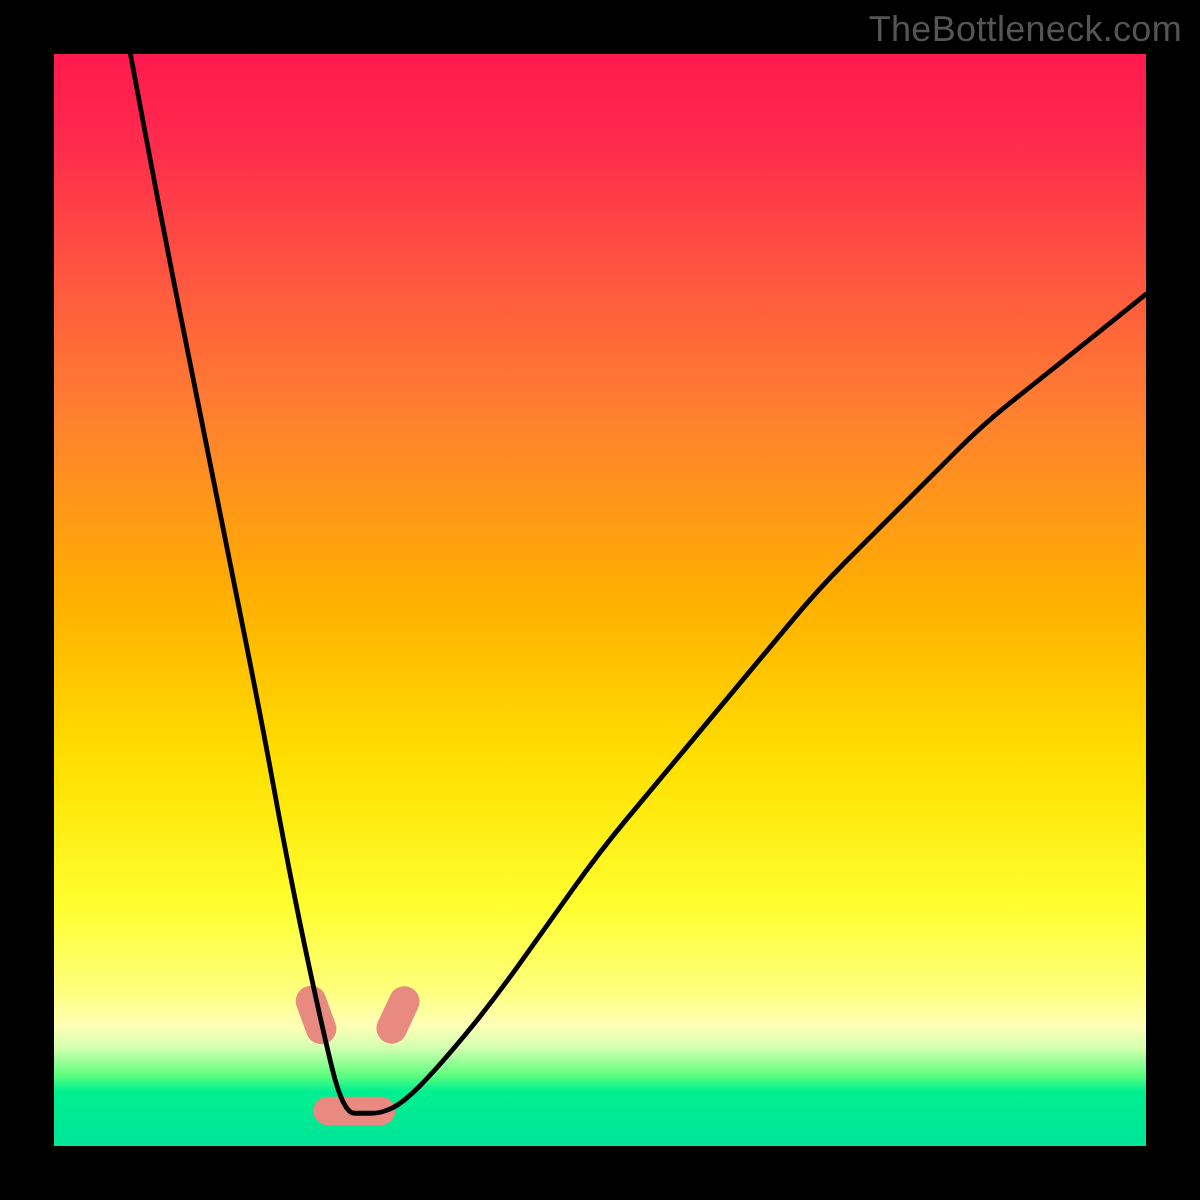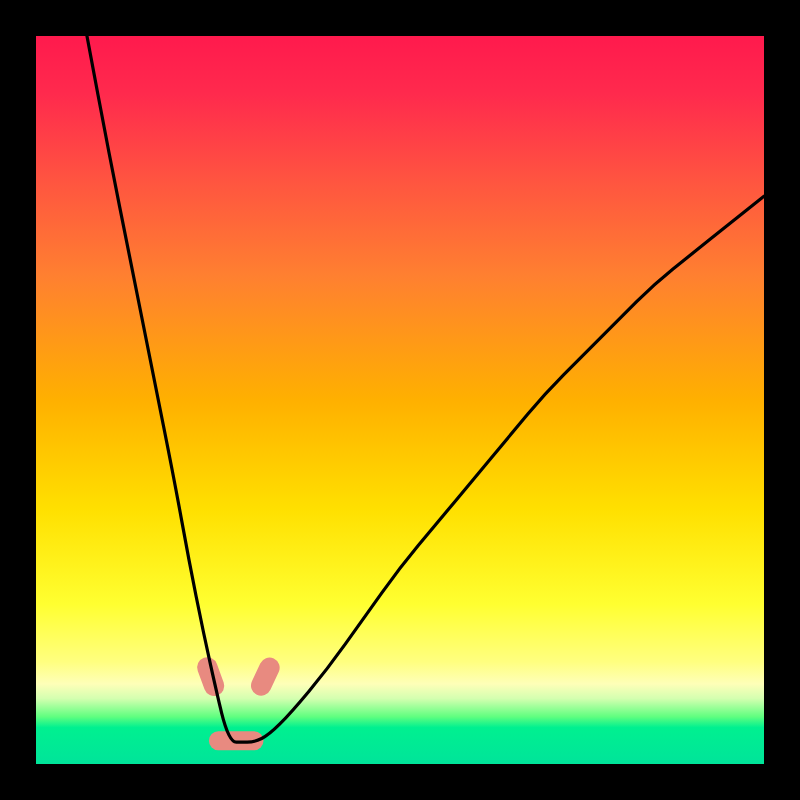--- a/index.html
+++ b/index.html
@@ -59,20 +59,21 @@
   }
   svg.curve {
     position: absolute;
     top: 0; left: 0;
   }
 </style>
 </head>
 <body>
 
 <div class="frame">
+  <div class="watermark">TheBottleneck.com</div>
 
   <div class="plot-area">
     <div class="gradient-bg"></div>
 
     <svg class="curve" width="728" height="728" viewBox="0 0 728 728">
       <g id="markers-group">
           <rect x="164.528" y="620.62" width="20.384" height="40.04" rx="10.192" ry="10.192" fill="#e88a80" transform="rotate(-20 174.72 640.64)"></rect>
           <rect x="219.128" y="620.62" width="20.384" height="40.04" rx="10.192" ry="10.192" fill="#e88a80" transform="rotate(25 229.32 640.64)"></rect>
           <rect x="172.9" y="695.2399999999999" width="54.6" height="18.928" rx="9.464" ry="9.464" fill="#e88a80" transform="rotate(0 200.20000000000002 704.704)"></rect>
         </g>

